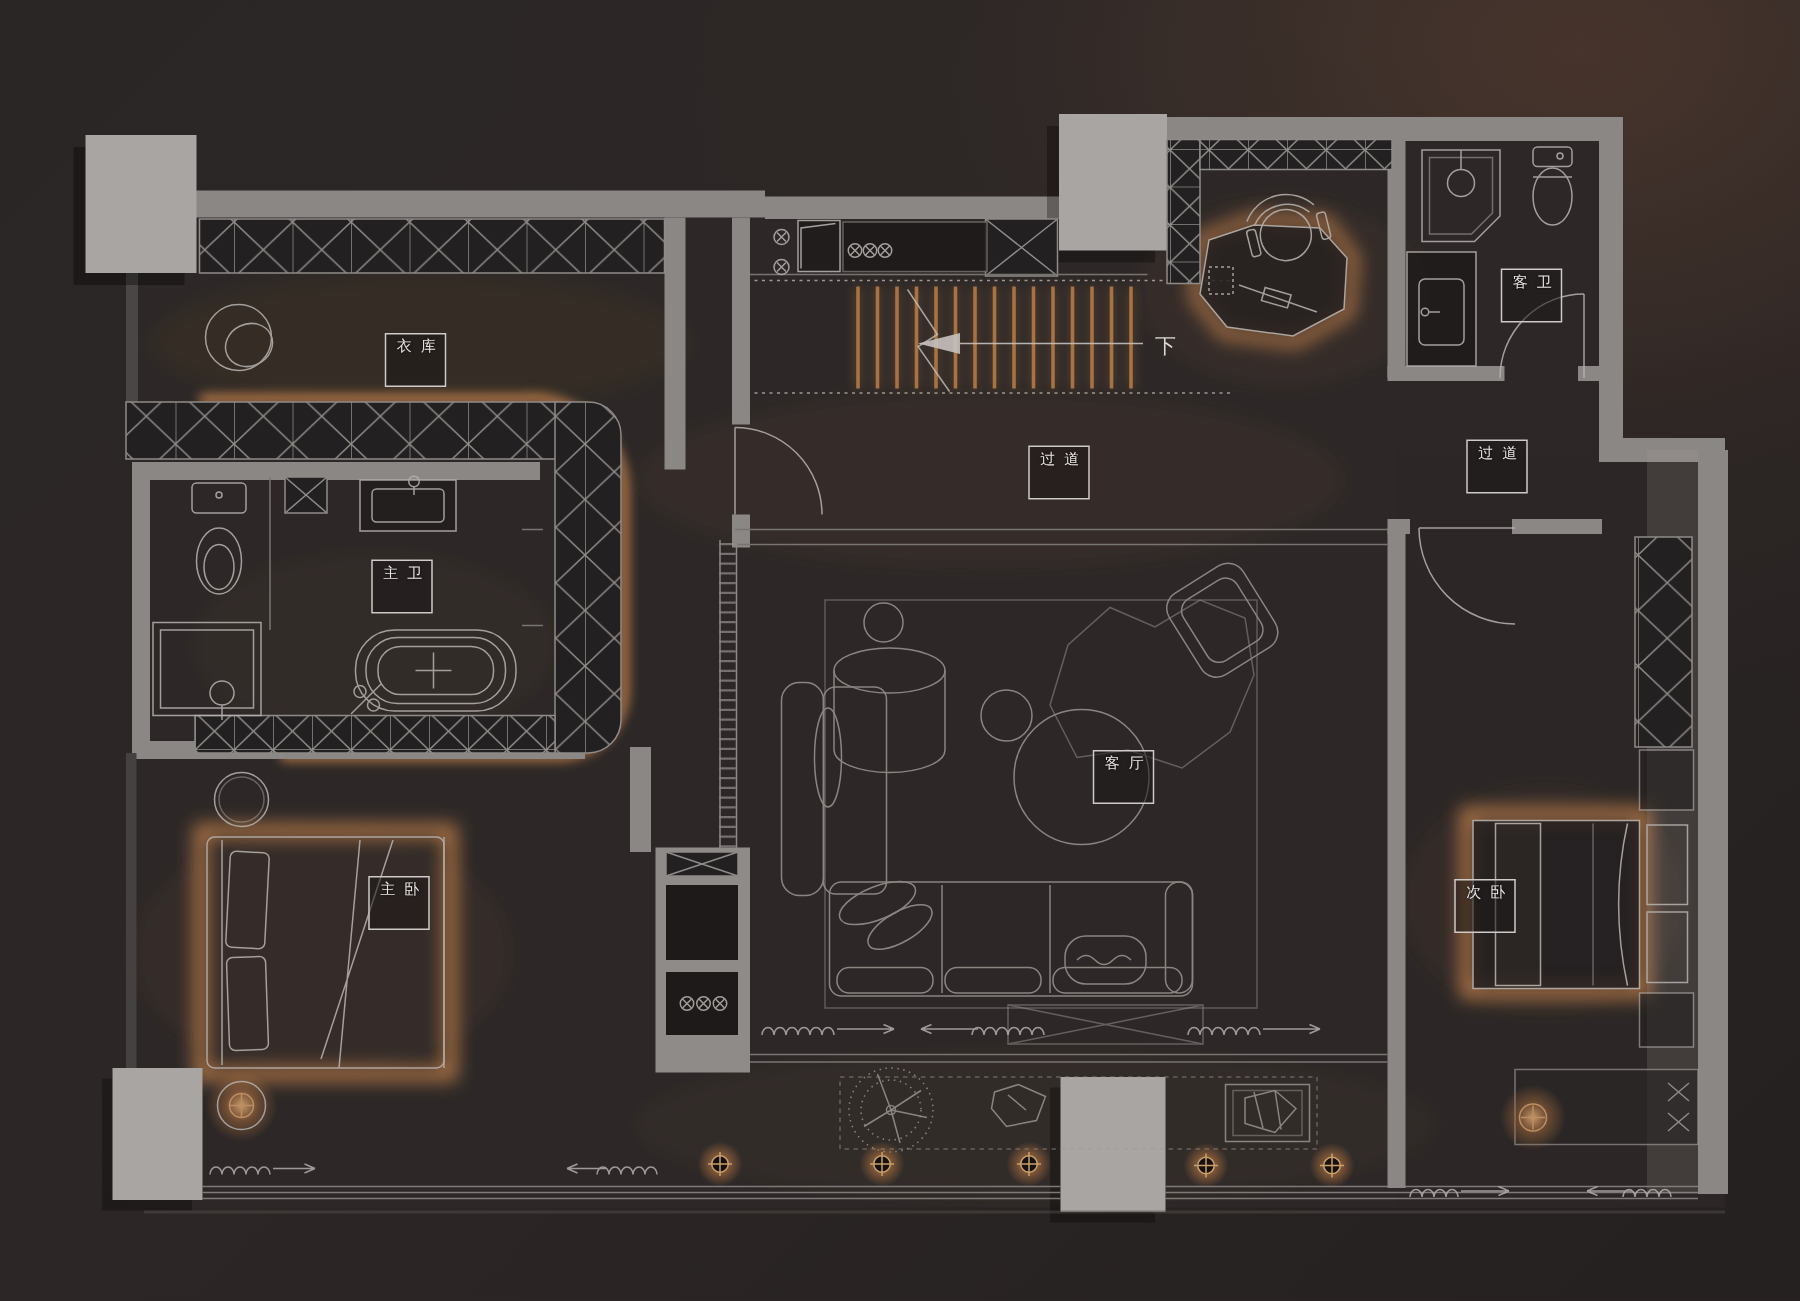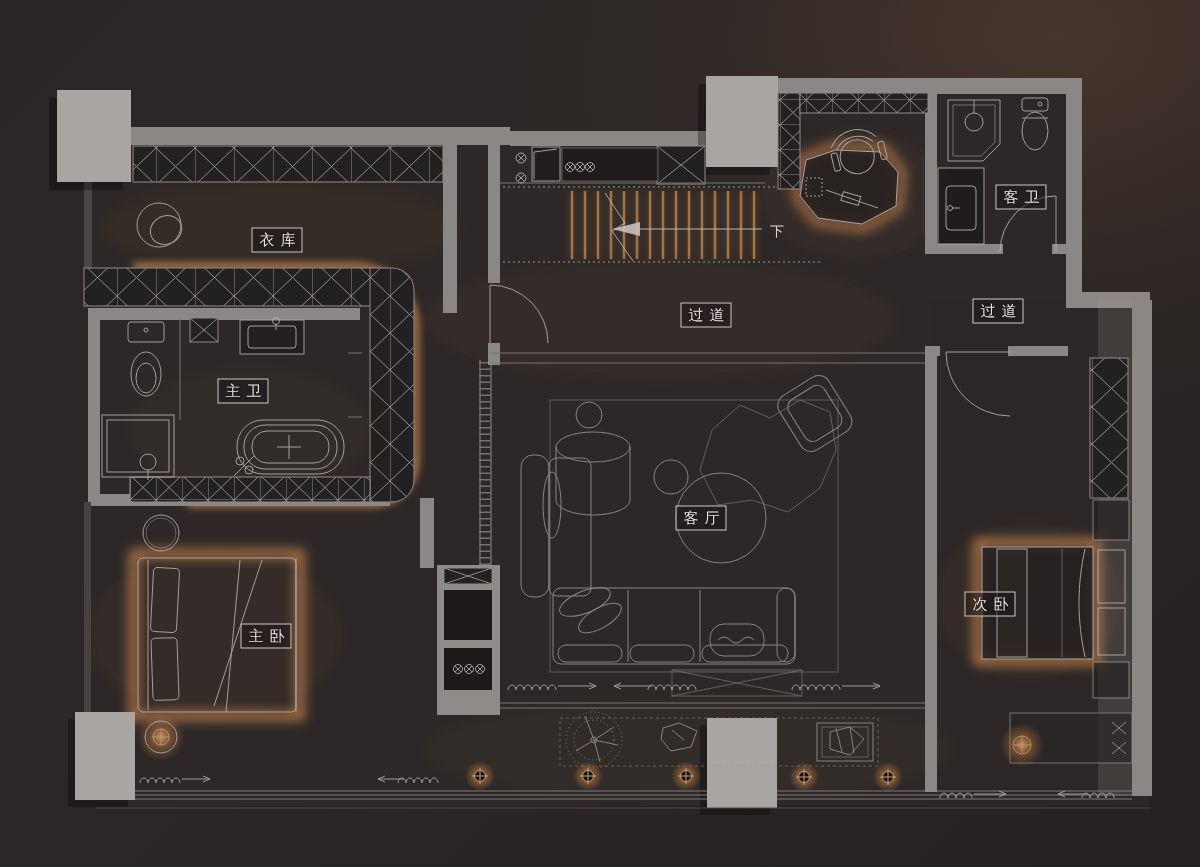--- a/index.html
+++ b/index.html
@@ -11,22 +11,22 @@
   .canvas{
     position:relative;width:1200px;height:867px;
     background:
       radial-gradient(900px 620px at 88% 4%, rgba(105,70,52,.45) 0%, rgba(60,45,40,.15) 45%, rgba(0,0,0,0) 70%),
       linear-gradient(135deg,#2b2626 0%, #2c2726 40%, #262121 100%);
   }
   .plan-svg{position:absolute;left:0;top:0;}
   .room-label{
     position:absolute;transform:translate(-50%,-50%);
     border:1px solid #cfcbc8;color:#e8e4e1;
-    font-size:15px;line-height:1;letter-spacing:6px;
-    padding:4px 0 4px 7px;background:rgba(28,24,23,.55);
+    font-size:10px;line-height:1;letter-spacing:6px;
+    padding:4px 0 20px 7px;background:rgba(28,24,23,.55);
     white-space:nowrap;text-shadow:0 0 2px rgba(0,0,0,.8);
   }
   .anno-label{
     position:absolute;transform:translate(-50%,-50%);
     color:#dcd8d5;font-size:14px;line-height:1;
   }
 </style>
 </head>
 <body>
 
@@ -452,22 +452,22 @@
       <path d="M974,794 h32 m0,0 l-7,-3 m7,3 l-7,3"></path>
     </g>
     <g>
       <path d="M1082,798 a4,5 0 1 1 8,0 a4,5 0 1 1 8,0 a4,5 0 1 1 8,0 a4,5 0 1 1 8,0"></path>
       <path d="M1088,794 h-30 m0,0 l7,-3 m-7,3 l7,3"></path>
     </g>
   </g>
 </svg>
 
 <div class="room-label" style="left:277px;top:240px">衣库</div>
-<div class="room-label" style="left:243px;top:391px">主卫</div>
-<div class="room-label" style="left:266px;top:636px">主卧</div>
+<div class="room-label" style="left:268px;top:391px">主卫</div>
+<div class="room-label" style="left:266px;top:602px">主卧</div>
 <div class="room-label" style="left:706px;top:315px">过道</div>
 <div class="room-label" style="left:998px;top:311px">过道</div>
-<div class="room-label" style="left:701px;top:518px">客厅</div>
+<div class="room-label" style="left:749px;top:518px">客厅</div>
 <div class="room-label" style="left:990px;top:604px">次卧</div>
 <div class="room-label" style="left:1021px;top:197px">客卫</div>
 <div class="anno-label" style="left:777px;top:231px">下</div>
 
 </div>
 
 </body></html>

